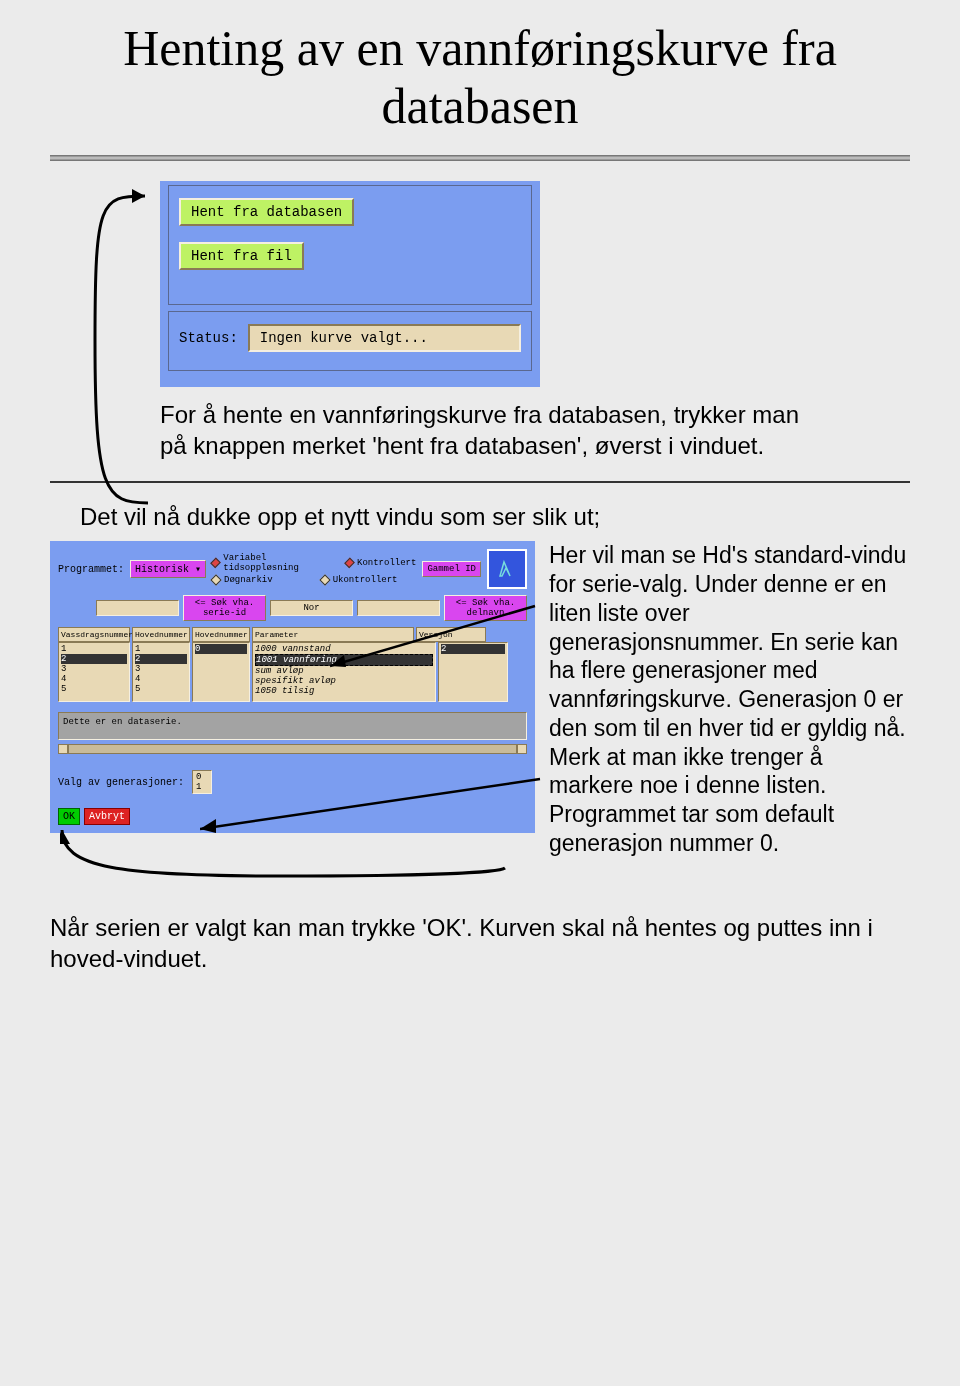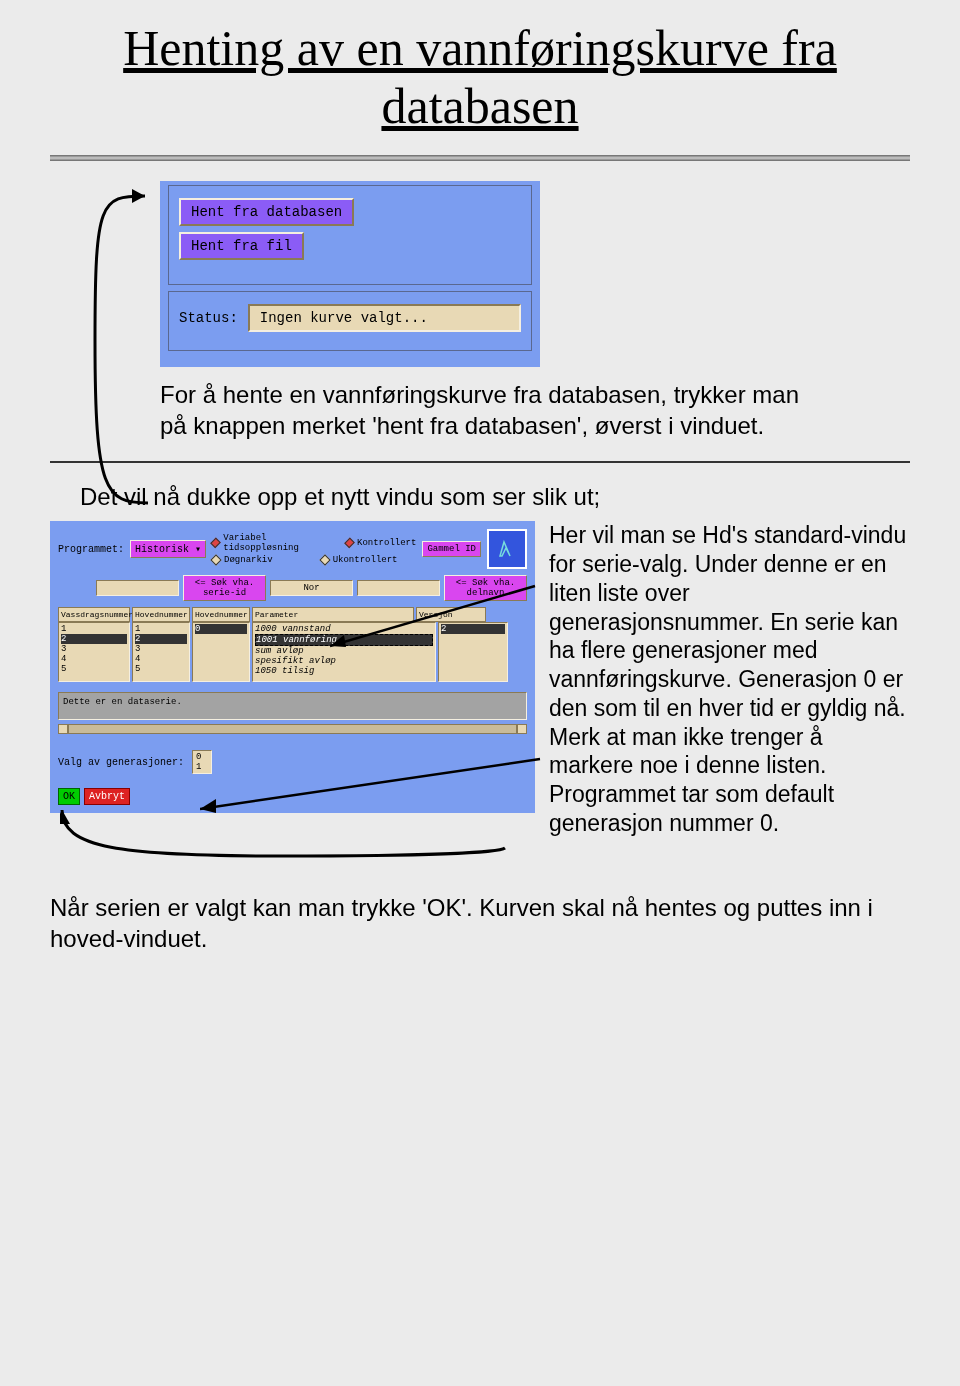--- a/index.html
+++ b/index.html
@@ -13,21 +13,20 @@
   .page {
     padding: 20px 50px;
   }
   .title {
     font-family: Georgia, 'Times New Roman', serif;
     font-size: 50px;
     font-weight: normal;
     text-align: center;
     line-height: 1.15;
     margin-bottom: 20px;
-    text-decoration: underline;
   }
   .divider {
     height: 6px;
     background: linear-gradient(#666, #999, #ccc, #999, #666);
     margin: 10px 0;
   }
   .screenshot-row {
     display: flex;
     align-items: flex-start;
     gap: 10px;
@@ -43,28 +42,28 @@
     padding: 4px 8px 10px 8px;
   }
   .panel-inner {
     border: 1px solid #5a6890;
     padding: 12px 10px 18px 10px;
     margin-bottom: 6px;
   }
   .btn3d {
     font-family: "Courier New", monospace;
     font-size: 14px;
-    background: #8b5cf6;
+    background: #bef264;
     border-top: 2px solid #f5efe0;
     border-left: 2px solid #f5efe0;
     border-right: 2px solid #8a7a55;
     border-bottom: 2px solid #8a7a55;
     padding: 4px 10px;
     display: inline-block;
-    margin-bottom: 6px;
+    margin-bottom: 16px;
   }
   .status-row {
     display: flex;
     align-items: center;
     gap: 10px;
   }
   .status-label {
     font-family: "Courier New", monospace;
     font-size: 14px;
   }

